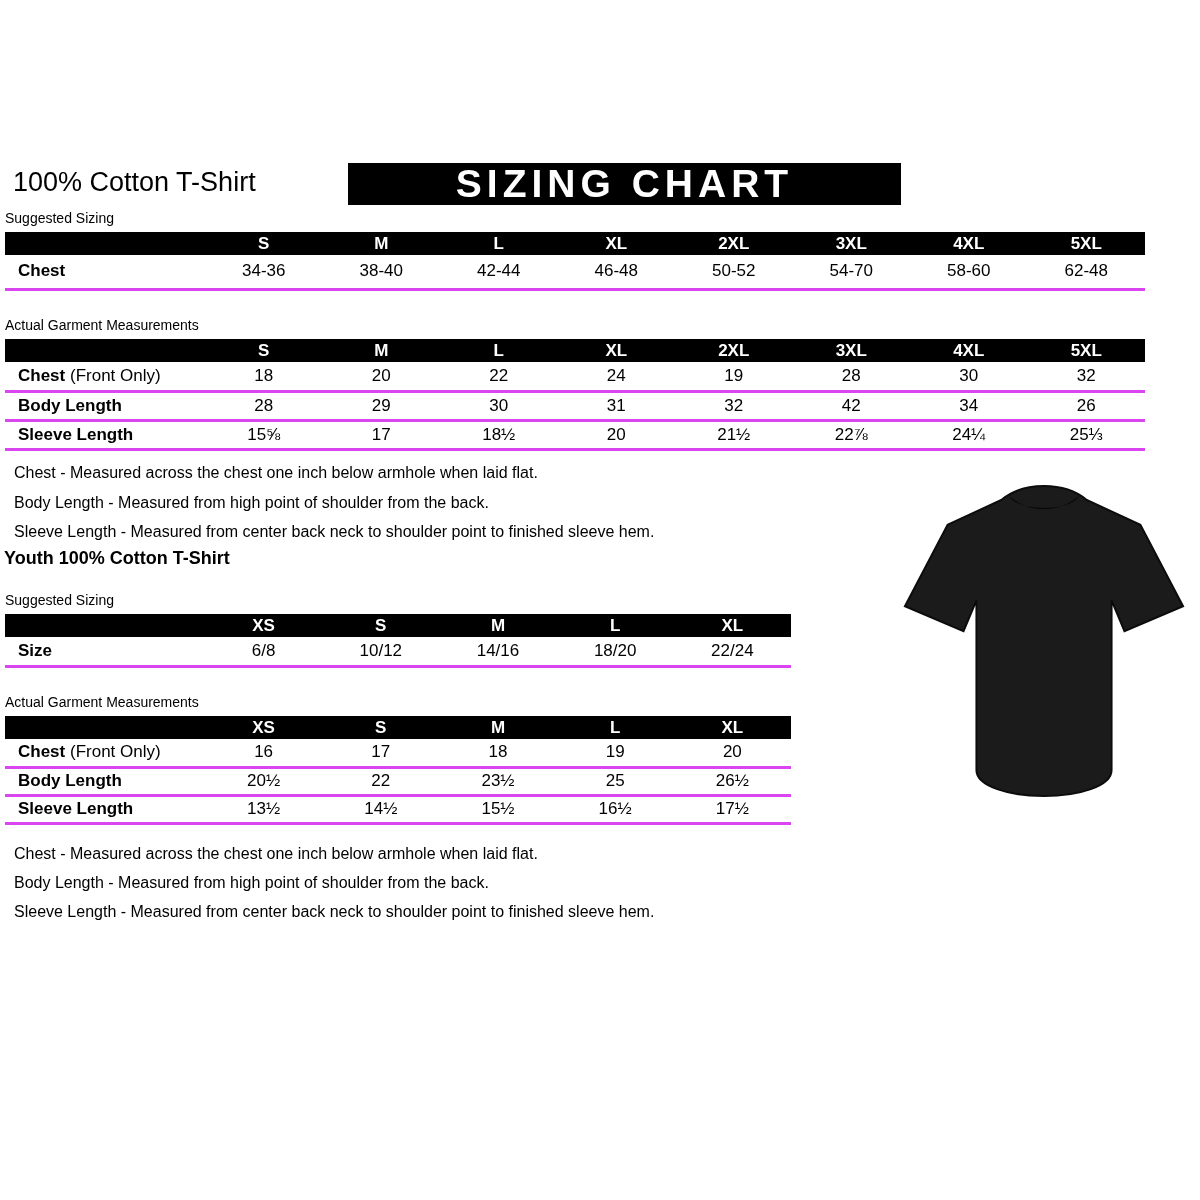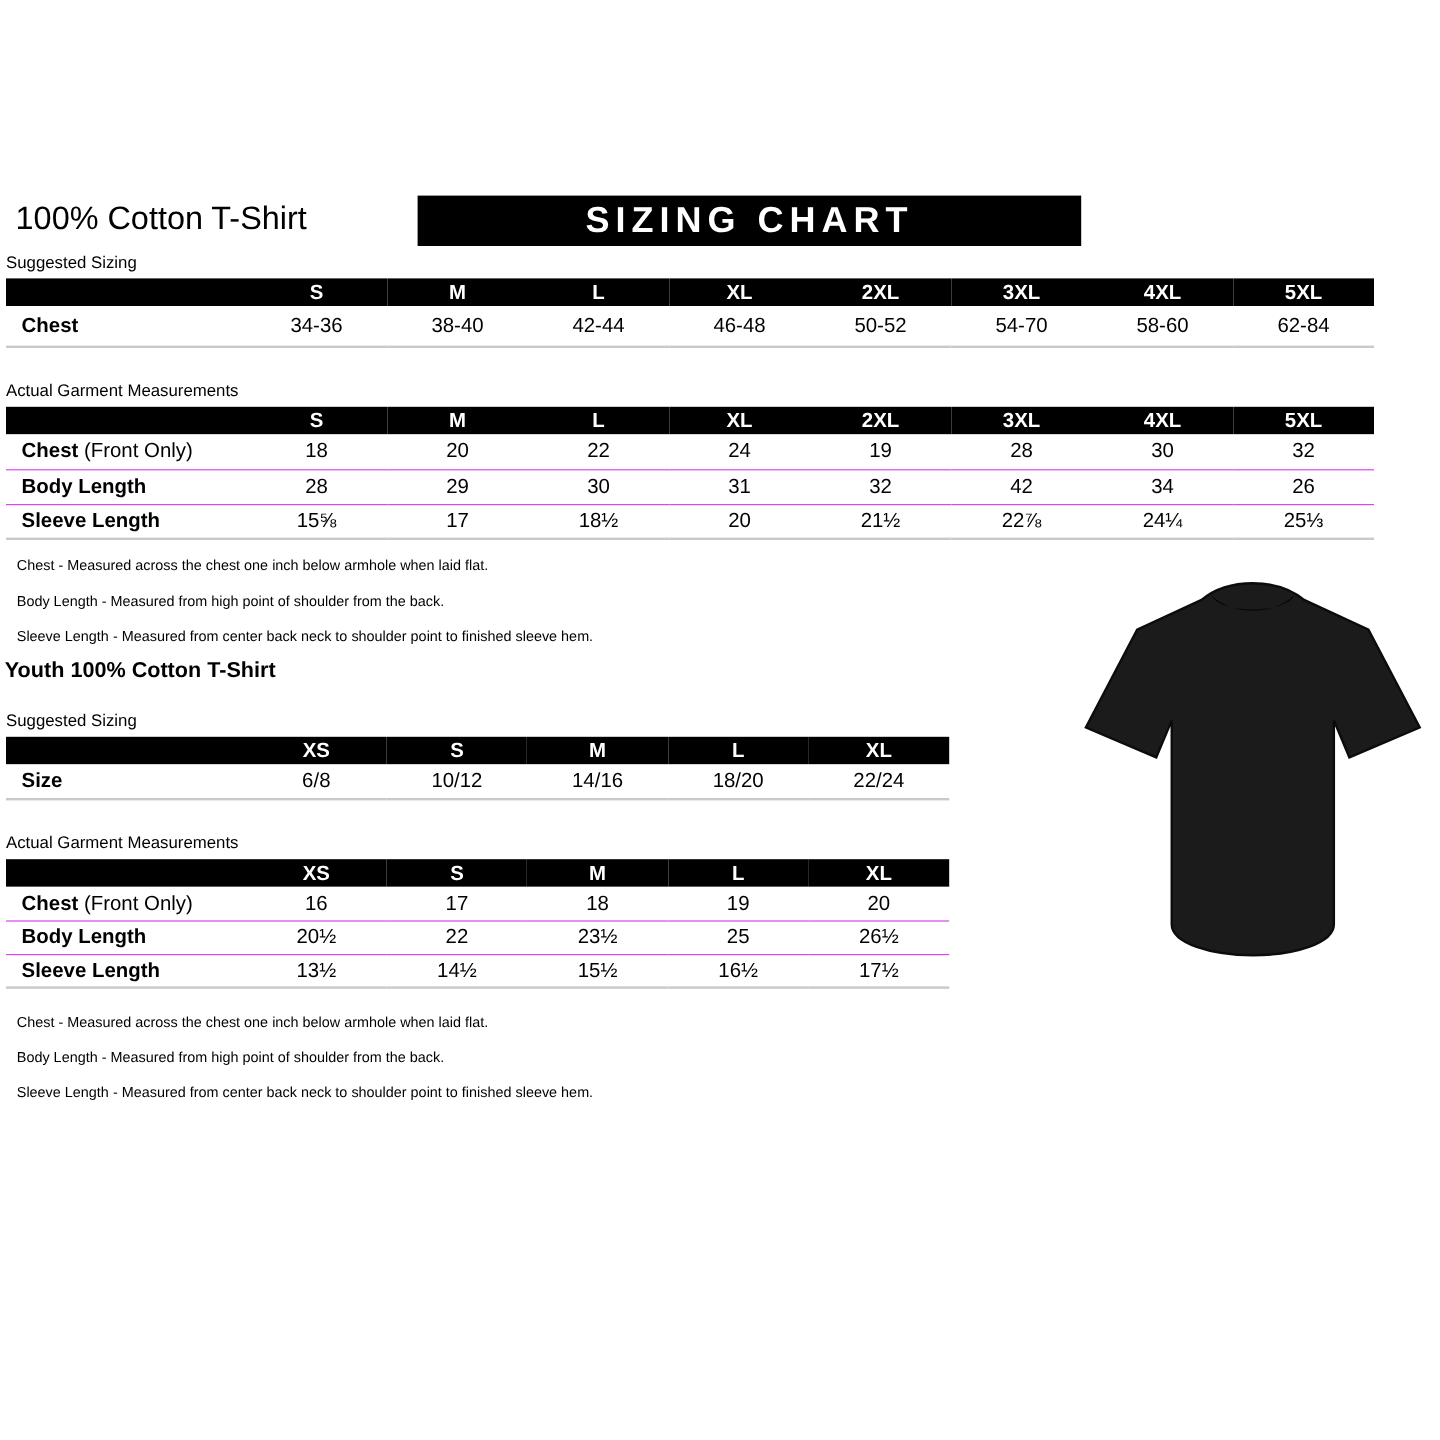--- a/index.html
+++ b/index.html
@@ -13,49 +13,49 @@
     font-family: "Liberation Sans", "DejaVu Sans", sans-serif;
     overflow: hidden;
   }
   .abs { position: absolute; }
   .page-title { left:13px; top:167px; font-size:27px; font-weight:400; }
   .banner {
     left:348px; top:163px; width:553px; height:42px;
     background:#000; color:#fff;
     display:flex; align-items:center; justify-content:center;
   }
-  .banner-text { font-size:30px; font-weight:700; letter-spacing:5px; }
+  .banner-text { font-size:39px; font-weight:700; letter-spacing:5px; }
   .sec-heading { font-size:14px; font-weight:400; }
   .youth-title { left:4px; top:548px; font-size:18px; font-weight:700; }
 
   table.size-table {
     position:absolute;
     border-collapse:collapse;
     table-layout:fixed;
     font-size:17px;
     border-bottom:2px solid #c9c9c9;
   }
   table.size-table thead th {
     background:#000; color:#fff;
     height:23px; padding:0;
     font-size:17px; font-weight:700;
     text-align:center;
   }
   table.size-table tbody td {
     text-align:center;
     padding:0;
-    border-bottom:1px solid #d946ef;
+    border-bottom:3px solid #d946ef;
     background:#fff;
   }
   table.size-table td.lbl { text-align:left; padding-left:13px; }
   .b { font-weight:700; }
   .row-h34 td { height:34px; }
   .row-h29 td { height:29px; }
   .row-h28 td { height:28px; }
-  .note { font-size:12px; left:14px; white-space:nowrap; }
+  .note { font-size:16px; left:14px; white-space:nowrap; }
   .tshirt-wrap { left:890px; top:468px; width:308px; height:356px; }
 </style>
 </head>
 <body>
 
 <div class="page">
 
   <div class="abs page-title">100% Cotton T-Shirt</div>
   <div class="abs banner">
     <span class="banner-text">SIZING CHART</span>
@@ -84,21 +84,21 @@
     <tbody>
       <tr class="row-h34">
         <td class="lbl"><span class="b">Chest</span> <span></span></td>
         <td>34-36</td>
         <td>38-40</td>
         <td>42-44</td>
         <td>46-48</td>
         <td>50-52</td>
         <td>54-70</td>
         <td>58-60</td>
-        <td>62-84</td>
+        <td>62-48</td>
       </tr>
     </tbody>
   </table>
 
   <div class="abs sec-heading" style="left:5px; top:317px;">Actual Garment Measurements</div>
 
   <table class="size-table" style="left:5px; top:339px; width:1140px;">
     <colgroup>
         <col style="width:200px">
         <col span="8">

